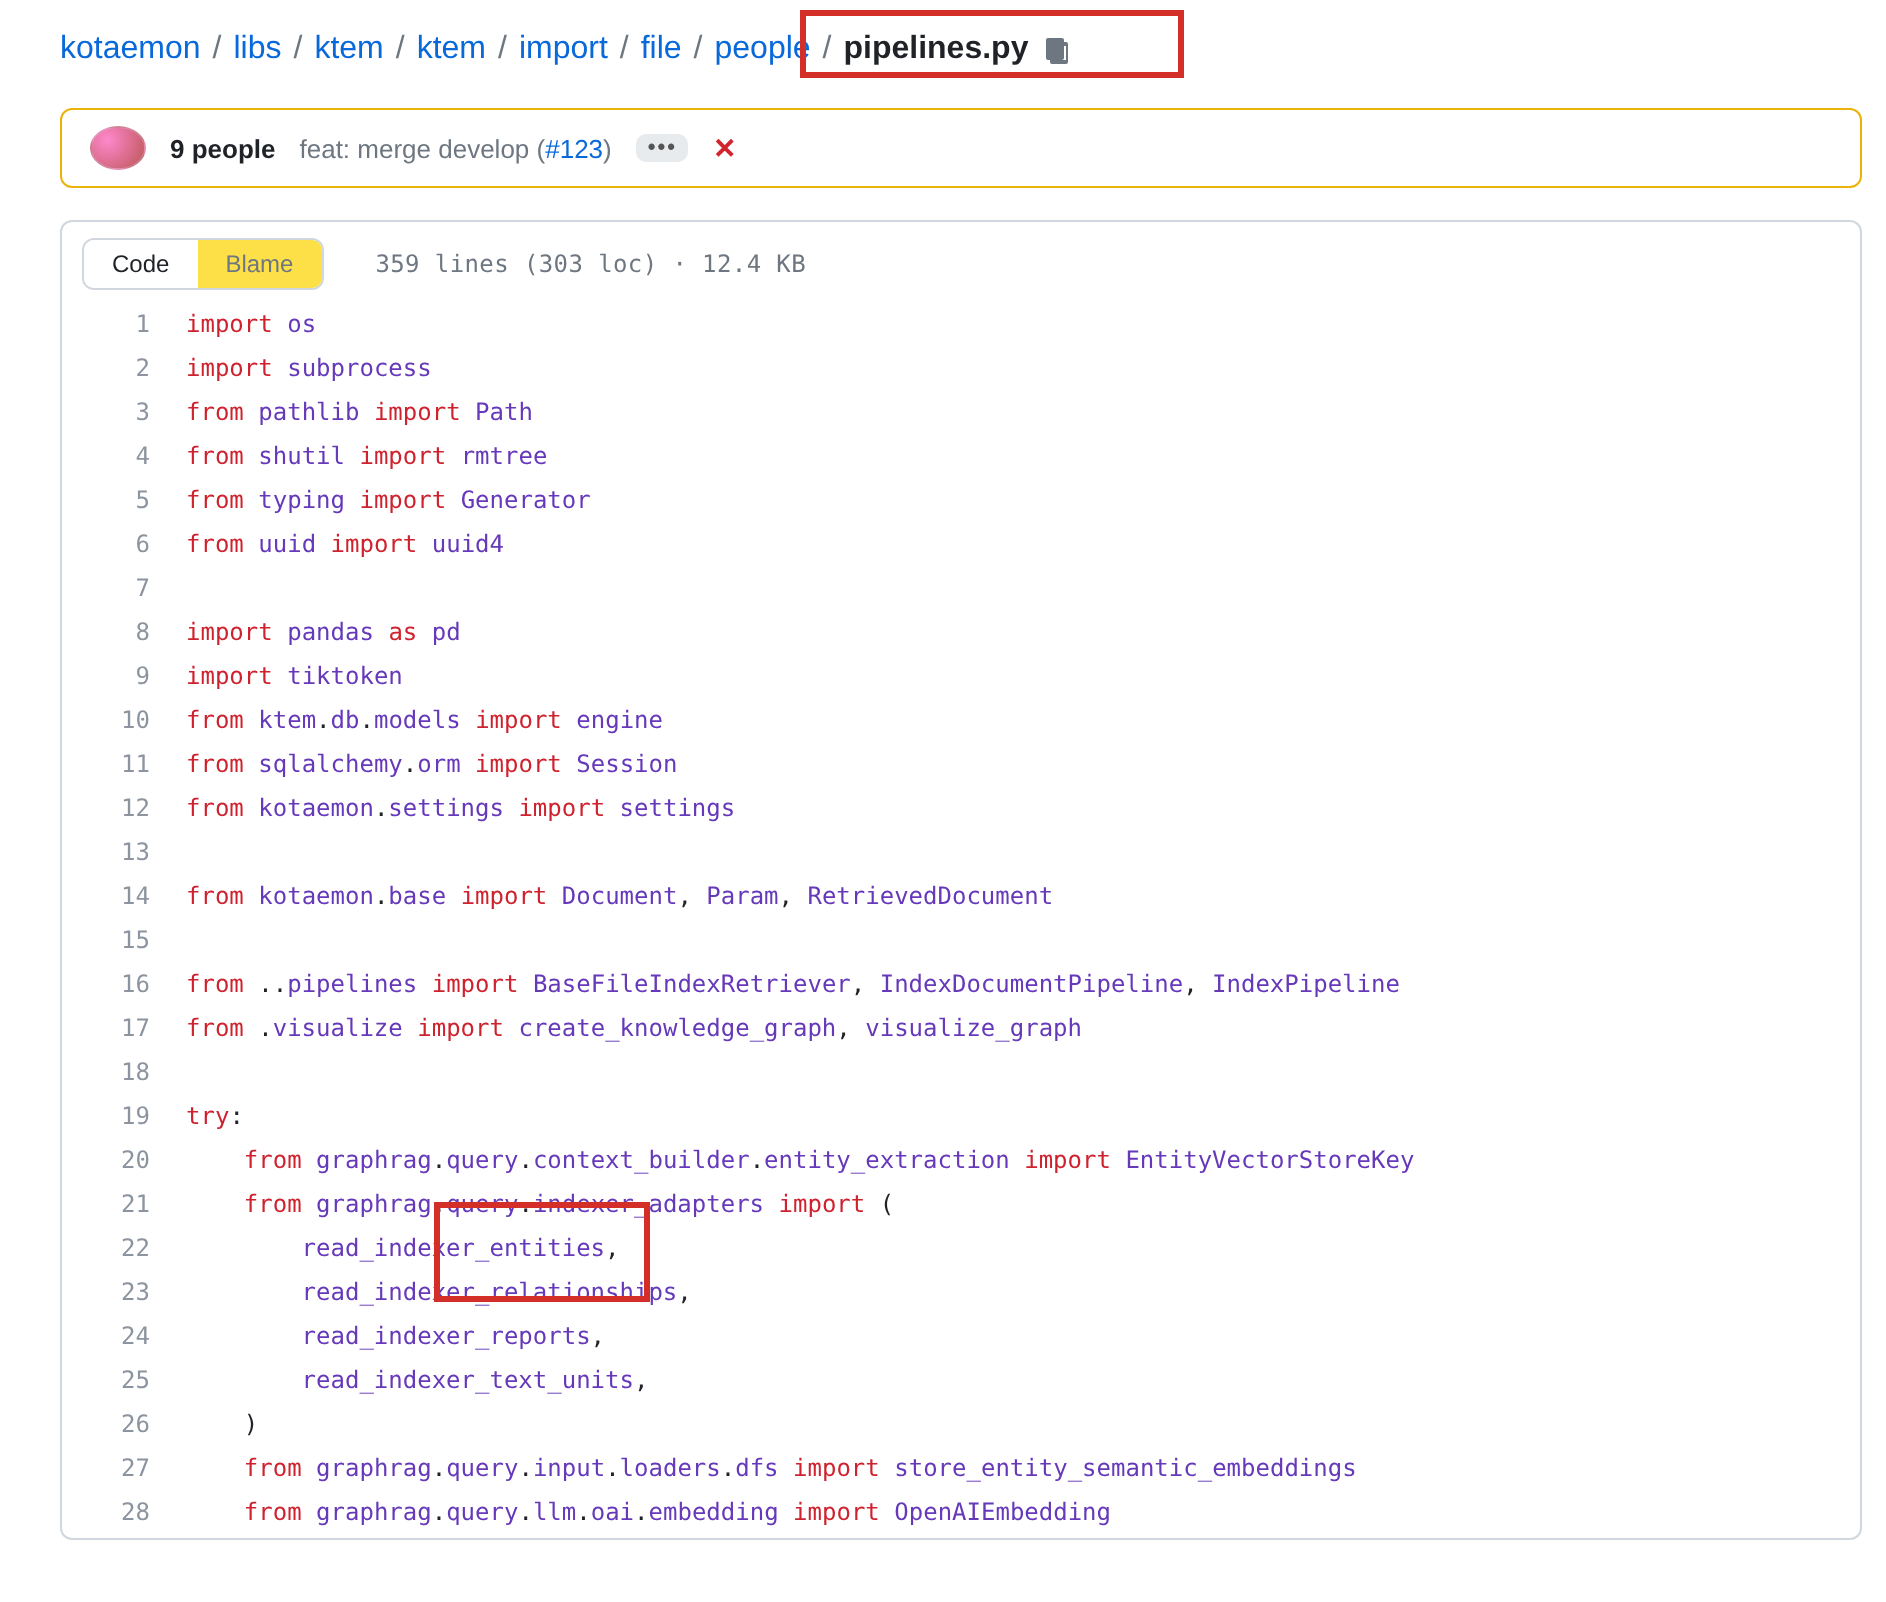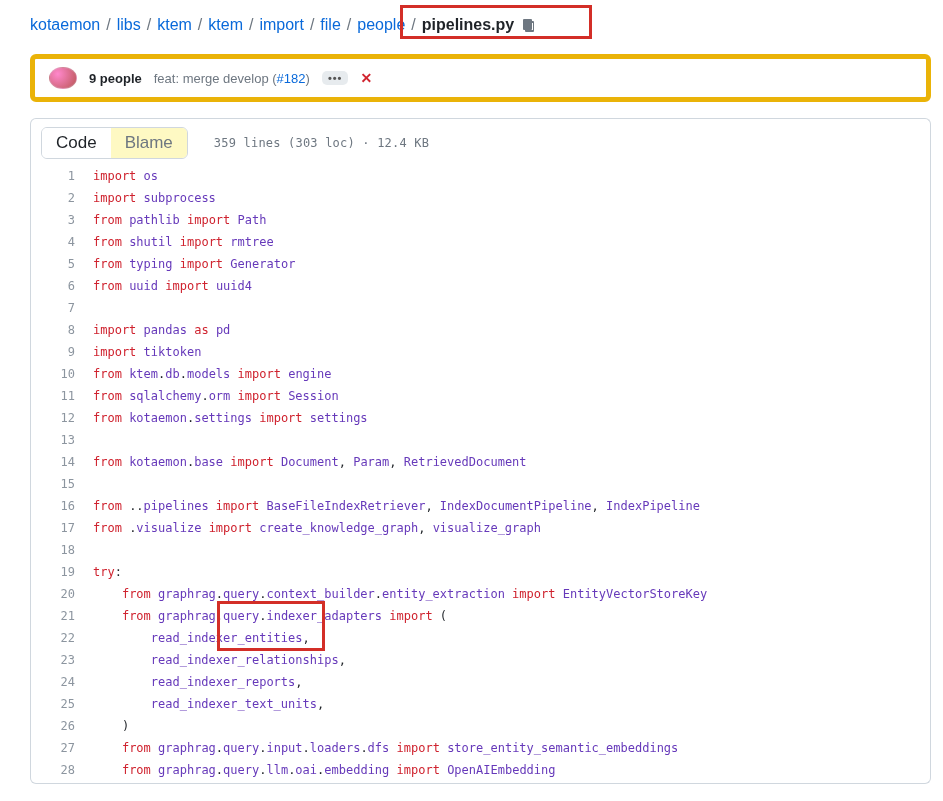--- a/index.html
+++ b/index.html
@@ -12,43 +12,43 @@
 .breadcrumb .sep { color: #6e7781; }
 .breadcrumb .final { color: #1f2328; font-weight: 600; }
 .copy-icon { color: #6e7781; display: inline-flex; }
 
 .box-red-1 {
   position: absolute; border: 3px solid #d32e27; pointer-events: none;
   top: 5px; left: 400px; width: 192px; height: 34px;
 }
 
 .meta-bar {
-  border: 5px solid #eab308; border-radius: 6px; margin: 8px 12px 16px 0;
+  border: 1px solid #eab308; border-radius: 6px; margin: 8px 12px 16px 0;
   padding: 8px 14px; display: flex; align-items: center; gap: 12px; background: #fff;
 }
 .avatars { width: 28px; height: 22px; border-radius: 50%;
   background: radial-gradient(circle at 30% 30%, #f8c, #b55);
   border: 1px solid #d0d7de40; }
 .people { font-weight: 600; font-size: 13px; }
 .commit-msg { color: #6e7781; font-size: 13px; }
 .commit-msg a { color: #0969da; text-decoration: none; }
 .ellipsis-chip {
   background: #d0d7de80; color: #555; border-radius: 5px; padding: 1px 6px;
   font-size: 11px; font-weight: 700; letter-spacing: 1px; display: inline-flex; align-items:center;
 }
 .x-icon { color: #d1242f; font-weight: 700; font-size: 14px; }
 
 .block-header {
   border: 1px solid #d0d7de; border-bottom: none; border-radius: 6px 6px 0 0;
   margin-right: 12px; padding: 8px 10px; display: flex; align-items: center; gap: 10px;
 }
 .seg { display: inline-flex; border: 1px solid #d0d7de; border-radius: 6px; overflow: hidden; }
-.seg button { border: none; background: #fff; padding: 5px 14px; font-size: 17px; cursor: pointer; color: #1f2328; }
+.seg button { border: none; background: #fff; padding: 5px 14px; font-size: 12px; cursor: pointer; color: #1f2328; }
 .seg button.active { background: #fff; font-weight: 500; }
-.seg button.inactive { color: #6e7781; background:#fef9c3; }
+.seg button.inactive { color: #6e7781; background:#fde047; }
 .file-stats { color: #6e7781; font-size: 12px; font-family: ui-monospace, SFMono-Regular, Menlo, monospace; letter-spacing: .2px; margin-left: 16px; }
 
 .code-area {
   border: 1px solid #d0d7de; border-top: none; border-radius: 0 0 6px 6px;
   margin-right: 12px; overflow: auto;
 }
 .code-line { display: flex; min-height: 22px; }
 .ln {
   width: 62px; min-width: 62px; text-align: right; color: #8c959f;
   font-family: ui-monospace, SFMono-Regular, Menlo, monospace; font-size: 12px;
@@ -90,21 +90,21 @@
     <svg width="16" height="16" viewBox="0 0 16 16" fill="currentColor">
         <path d="M4 2h7a1 1 0 0 1 1 1v1h1a1 1 0 0 1 1 1v9a1 1 0 0 1-1 1H6a1 1 0 0 1-1-1v-1H4a1 1 0 0 1-1-1V3a1 1 0 0 1 1-1Zm1 9V4h6v7H5Zm2 2h6V6h-1v6a1 1 0 0 1-1 1H7Z"></path>
       </svg>
   </span>
 </div>
 
 <div class="meta-bar">
   <span class="avatars"></span>
   <span class="people">9 people</span>
   <span class="commit-msg">
-    <span>feat: merge develop (</span><a>#182</a><span>)</span>
+    <span>feat: merge develop (</span><a>#123</a><span>)</span>
   </span>
   <span class="ellipsis-chip">•••</span>
   <span class="x-icon">✕</span>
 </div>
 
 <div class="block-header">
   <span class="seg">
     <button class="active">Code</button>
     <button class="inactive">Blame</button>
   </span>

